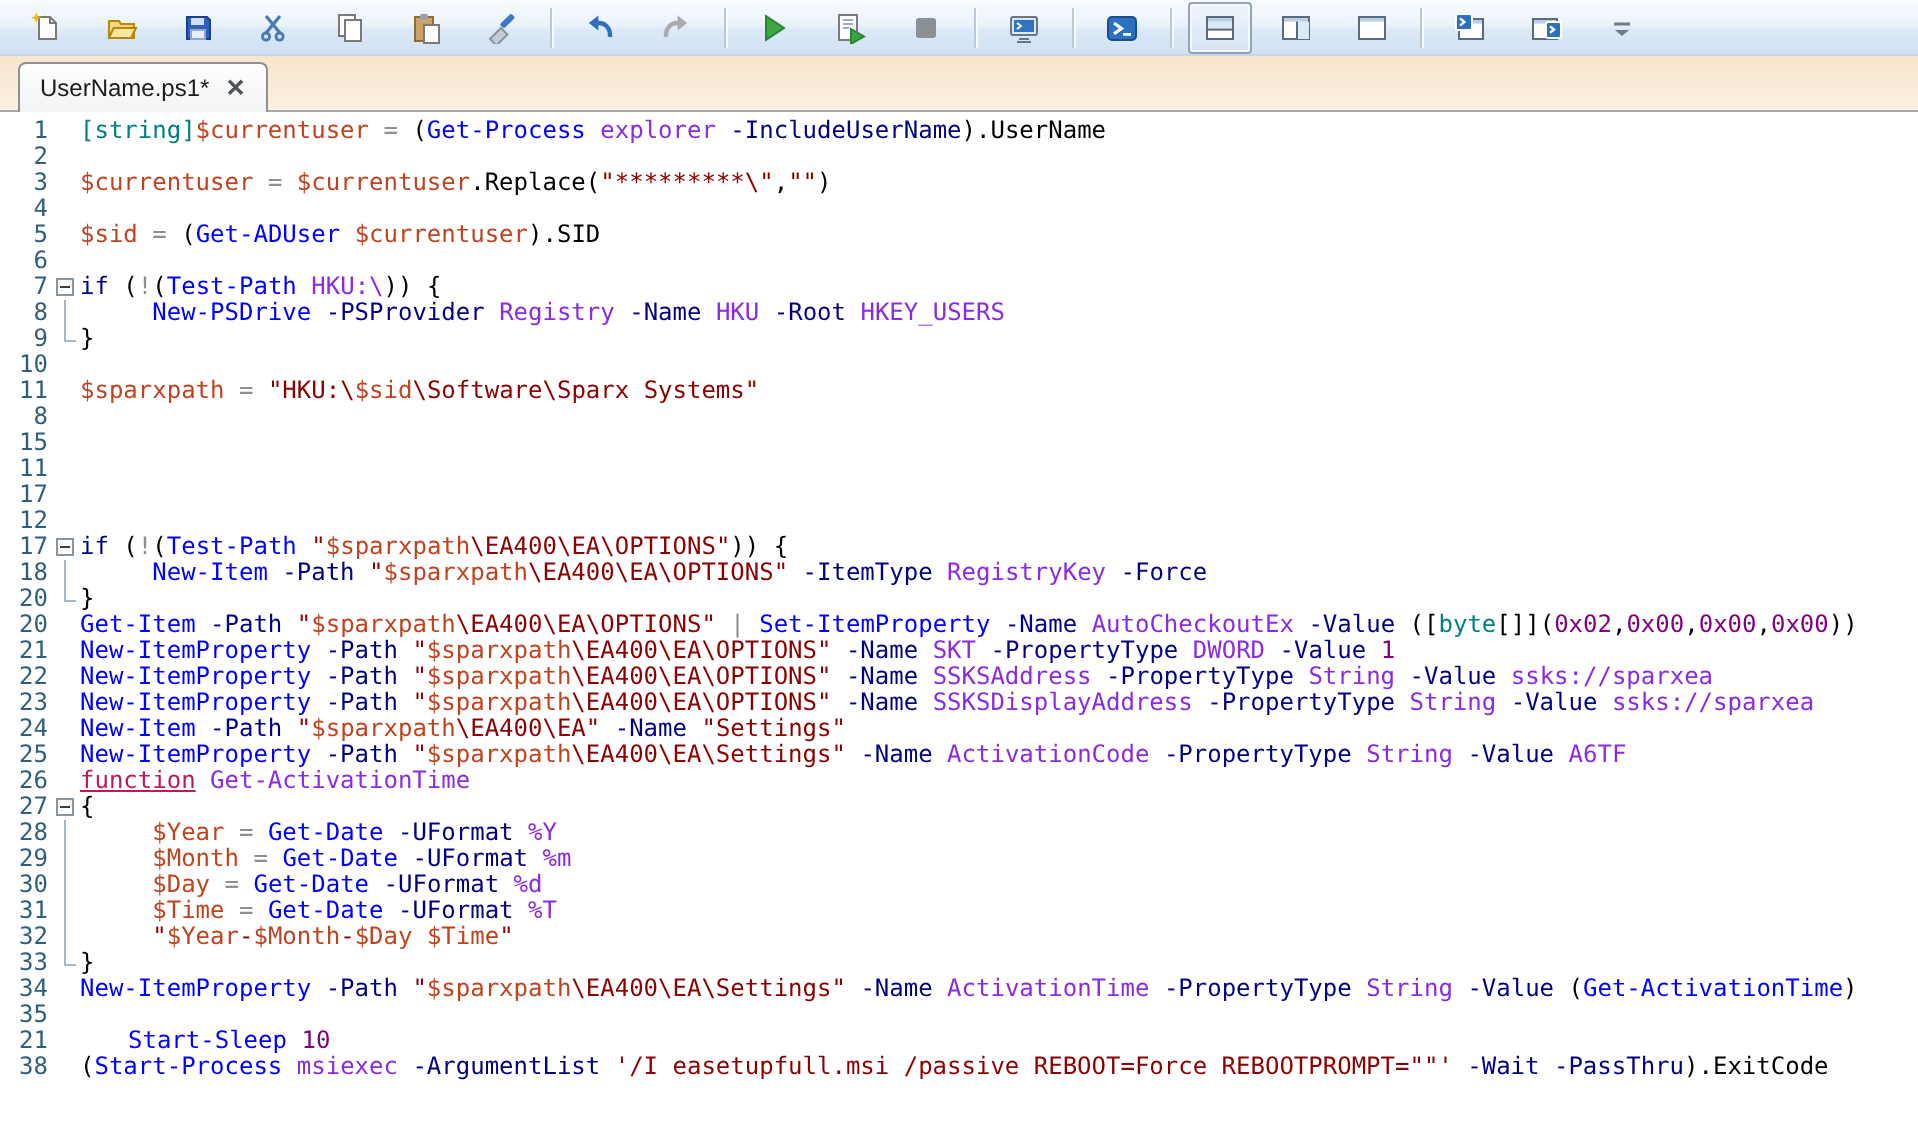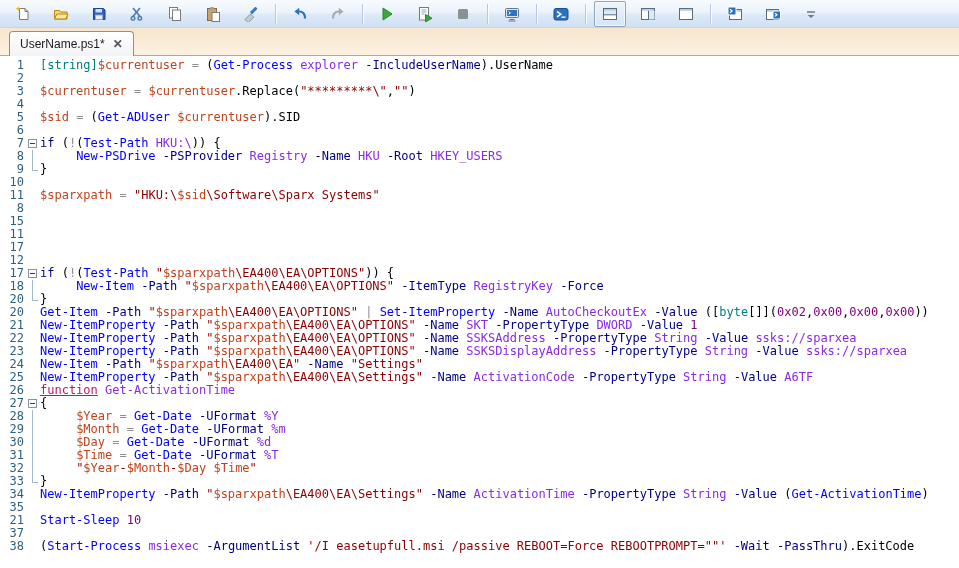--- a/index.html
+++ b/index.html
@@ -263,17 +263,16 @@
       <div class="row"><span class="ln" style="color: rgb(46, 95, 125);">26</span><span class="fold"></span><span class="code"><span style="color: #be185d; text-decoration: underline;">function</span><span style="color: rgb(0, 0, 0);"> </span><span style="color: rgb(138, 43, 226);">Get-ActivationTime</span></span></div>
       <div class="row"><span class="ln" style="color: rgb(46, 95, 125);">27</span><span class="fold box"></span><span class="code"><span style="color: rgb(0, 0, 0);">{</span></span></div>
       <div class="row"><span class="ln" style="color: rgb(46, 95, 125);">28</span><span class="fold line"></span><span class="code"><span style="color: rgb(0, 0, 0);">     </span><span style="color: rgb(192, 67, 31);">$Year</span><span style="color: rgb(0, 0, 0);"> </span><span style="color: rgb(143, 143, 143);">=</span><span style="color: rgb(0, 0, 0);"> </span><span style="color: rgb(0, 0, 255);">Get-Date</span><span style="color: rgb(0, 0, 0);"> </span><span style="color: rgb(0, 0, 128);">-UFormat</span><span style="color: rgb(0, 0, 0);"> </span><span style="color: rgb(138, 43, 226);">%Y</span></span></div>
       <div class="row"><span class="ln" style="color: rgb(46, 95, 125);">29</span><span class="fold line"></span><span class="code"><span style="color: rgb(0, 0, 0);">     </span><span style="color: rgb(192, 67, 31);">$Month</span><span style="color: rgb(0, 0, 0);"> </span><span style="color: rgb(143, 143, 143);">=</span><span style="color: rgb(0, 0, 0);"> </span><span style="color: rgb(0, 0, 255);">Get-Date</span><span style="color: rgb(0, 0, 0);"> </span><span style="color: rgb(0, 0, 128);">-UFormat</span><span style="color: rgb(0, 0, 0);"> </span><span style="color: rgb(138, 43, 226);">%m</span></span></div>
       <div class="row"><span class="ln" style="color: rgb(46, 95, 125);">30</span><span class="fold line"></span><span class="code"><span style="color: rgb(0, 0, 0);">     </span><span style="color: rgb(192, 67, 31);">$Day</span><span style="color: rgb(0, 0, 0);"> </span><span style="color: rgb(143, 143, 143);">=</span><span style="color: rgb(0, 0, 0);"> </span><span style="color: rgb(0, 0, 255);">Get-Date</span><span style="color: rgb(0, 0, 0);"> </span><span style="color: rgb(0, 0, 128);">-UFormat</span><span style="color: rgb(0, 0, 0);"> </span><span style="color: rgb(138, 43, 226);">%d</span></span></div>
       <div class="row"><span class="ln" style="color: rgb(46, 95, 125);">31</span><span class="fold line"></span><span class="code"><span style="color: rgb(0, 0, 0);">     </span><span style="color: rgb(192, 67, 31);">$Time</span><span style="color: rgb(0, 0, 0);"> </span><span style="color: rgb(143, 143, 143);">=</span><span style="color: rgb(0, 0, 0);"> </span><span style="color: rgb(0, 0, 255);">Get-Date</span><span style="color: rgb(0, 0, 0);"> </span><span style="color: rgb(0, 0, 128);">-UFormat</span><span style="color: rgb(0, 0, 0);"> </span><span style="color: rgb(138, 43, 226);">%T</span></span></div>
       <div class="row"><span class="ln" style="color: rgb(46, 95, 125);">32</span><span class="fold line"></span><span class="code"><span style="color: rgb(0, 0, 0);">     </span><span style="color: rgb(139, 0, 0);">"</span><span style="color: rgb(192, 67, 31);">$Year</span><span style="color: rgb(139, 0, 0);">-</span><span style="color: rgb(192, 67, 31);">$Month</span><span style="color: rgb(139, 0, 0);">-</span><span style="color: rgb(192, 67, 31);">$Day</span><span style="color: rgb(139, 0, 0);"> </span><span style="color: rgb(192, 67, 31);">$Time</span><span style="color: rgb(139, 0, 0);">"</span></span></div>
       <div class="row"><span class="ln" style="color: rgb(46, 95, 125);">33</span><span class="fold end"></span><span class="code"><span style="color: rgb(0, 0, 0);">}</span></span></div>
       <div class="row"><span class="ln" style="color: rgb(46, 95, 125);">34</span><span class="fold"></span><span class="code"><span style="color: rgb(0, 0, 255);">New-ItemProperty</span><span style="color: rgb(0, 0, 0);"> </span><span style="color: rgb(0, 0, 128);">-Path</span><span style="color: rgb(0, 0, 0);"> </span><span style="color: rgb(139, 0, 0);">"</span><span style="color: rgb(192, 67, 31);">$sparxpath</span><span style="color: rgb(139, 0, 0);">\EA400\EA\Settings"</span><span style="color: rgb(0, 0, 0);"> </span><span style="color: rgb(0, 0, 128);">-Name</span><span style="color: rgb(0, 0, 0);"> </span><span style="color: rgb(138, 43, 226);">ActivationTime</span><span style="color: rgb(0, 0, 0);"> </span><span style="color: rgb(0, 0, 128);">-PropertyType</span><span style="color: rgb(0, 0, 0);"> </span><span style="color: rgb(138, 43, 226);">String</span><span style="color: rgb(0, 0, 0);"> </span><span style="color: rgb(0, 0, 128);">-Value</span><span style="color: rgb(0, 0, 0);"> (</span><span style="color: rgb(0, 0, 255);">Get-ActivationTime</span><span style="color: rgb(0, 0, 0);">)</span></span></div>
       <div class="row"><span class="ln" style="color: rgb(46, 95, 125);">35</span><span class="fold"></span><span class="code"></span></div>
-      <div class="row"><span class="ln" style="color: rgb(46, 95, 125);">21</span><span class="fold"></span><span class="code"><span style="color: rgb(0, 0, 255);">Start-Sleep</span><span style="color: rgb(0, 0, 0);"> </span><span style="color: rgb(128, 0, 128);">10</span></span></div>
-      <div class="row"><span class="ln" style="color: rgb(46, 95, 125);">37</span><span class="fold"></span><span class="code"></span></div>
+      <div class="row"><span class="ln" style="color: rgb(46, 95, 125);">21</span><span class="fold"></span><span class="code"><span style="color: rgb(0, 0, 255); margin-left: 24px;">Start-Sleep</span><span style="color: rgb(0, 0, 0);"> </span><span style="color: rgb(128, 0, 128);">10</span></span></div>
       <div class="row"><span class="ln" style="color: rgb(46, 95, 125);">38</span><span class="fold"></span><span class="code"><span style="color: rgb(0, 0, 0);">(</span><span style="color: rgb(0, 0, 255);">Start-Process</span><span style="color: rgb(0, 0, 0);"> </span><span style="color: rgb(138, 43, 226);">msiexec</span><span style="color: rgb(0, 0, 0);"> </span><span style="color: rgb(0, 0, 128);">-ArgumentList</span><span style="color: rgb(0, 0, 0);"> </span><span style="color: rgb(139, 0, 0);">'/I easetupfull.msi /passive REBOOT=Force REBOOTPROMPT=""'</span><span style="color: rgb(0, 0, 0);"> </span><span style="color: rgb(0, 0, 128);">-Wait</span><span style="color: rgb(0, 0, 0);"> </span><span style="color: rgb(0, 0, 128);">-PassThru</span><span style="color: rgb(0, 0, 0);">).ExitCode</span></span></div>
     </div>
 </div>
 
 </body></html>

